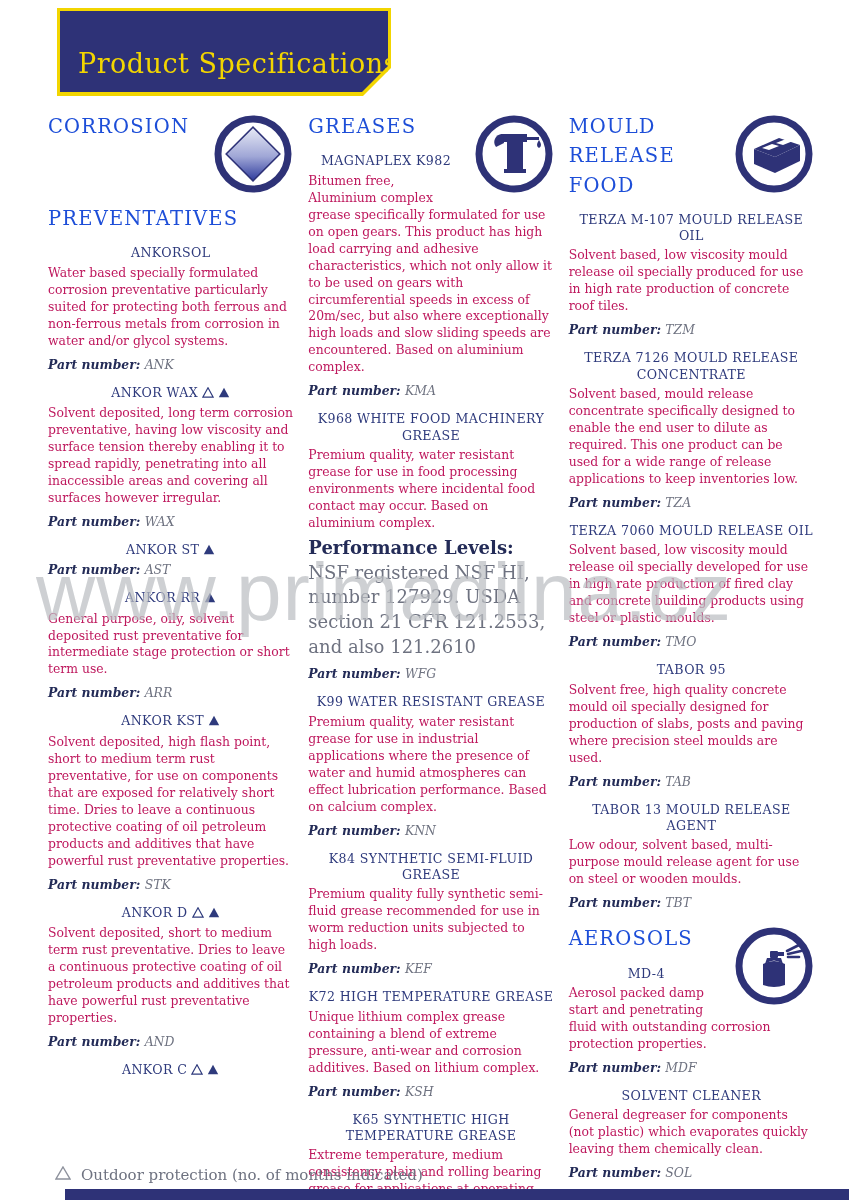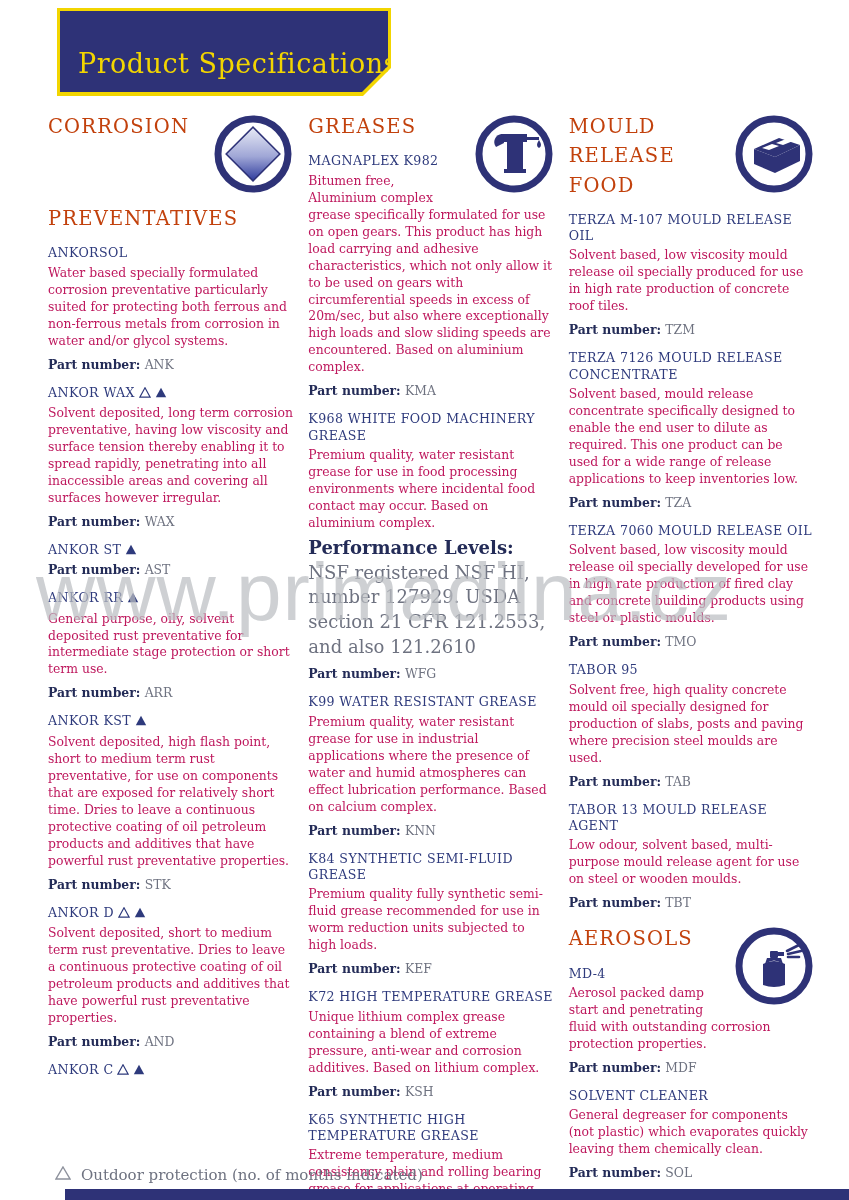--- a/index.html
+++ b/index.html
@@ -13,28 +13,28 @@
           clip-path:polygon(0 0,100% 0,100% calc(100% - 26px),calc(100% - 26px) 100%,0 100%);}
   .banner-title{position:absolute;left:21px;bottom:17px;color:#f2d500;font-size:27px;
           letter-spacing:0.5px;white-space:nowrap;}
 
   
   .columns{position:absolute;left:48px;top:112px;width:766px;display:flex;gap:15px;}
   .col{flex:1;min-width:0;}
   .section{margin-bottom:14px;}
   .sec-icon{float:right;width:80px;height:80px;margin:2px 0 10px 10px;}
   .sec-icon svg{display:block;width:80px;height:80px;}
-  .sec-heading{color:#c2410c;font-size:19.5px;font-weight:500;letter-spacing:1.2px;
+  .sec-heading{color:#1d4ed8;font-size:19.5px;font-weight:500;letter-spacing:1.2px;
           line-height:1.5;margin:0 0 12px 0;}
   .product{margin-bottom:13px;}
-  .pname{color:#2e3a7c;font-size:12.6px;letter-spacing:0.4px;margin:0 0 3px 0;line-height:1.3;}
+  .pname{color:#2e3a7c;font-size:12.6px;letter-spacing:0.4px;margin:0 0 3px 0;line-height:1.3;text-align:center;}
   .pname .marker{display:inline-block;vertical-align:-1px;margin-left:4px;}
   .pdesc{color:#be185d;font-size:12.4px;line-height:1.37;margin:0 0 7px 0;}
   .pperf{color:#6e7280;font-size:18px;line-height:1.37;margin:-3px 0 7px 0;}
-  .ppart{color:#6e7280;font-size:12.4px;margin:0;}
+  .ppart{color:#6e7280;font-size:12.4px;margin:0;font-style:italic;}
   .blabel{color:#232b57;font-weight:bold;}
 
   
   .watermark{position:absolute;left:36px;top:545px;width:797px;z-index:6;pointer-events:none;
           font-family:"Liberation Sans",sans-serif;font-size:82px;color:#bcbfc3;opacity:0.72;
           white-space:nowrap;overflow:hidden;letter-spacing:1px;}
 
   
   .legend{position:absolute;left:55px;top:1166px;display:flex;gap:34px;align-items:center;
           font-size:15px;color:#6e7280;z-index:7;}

